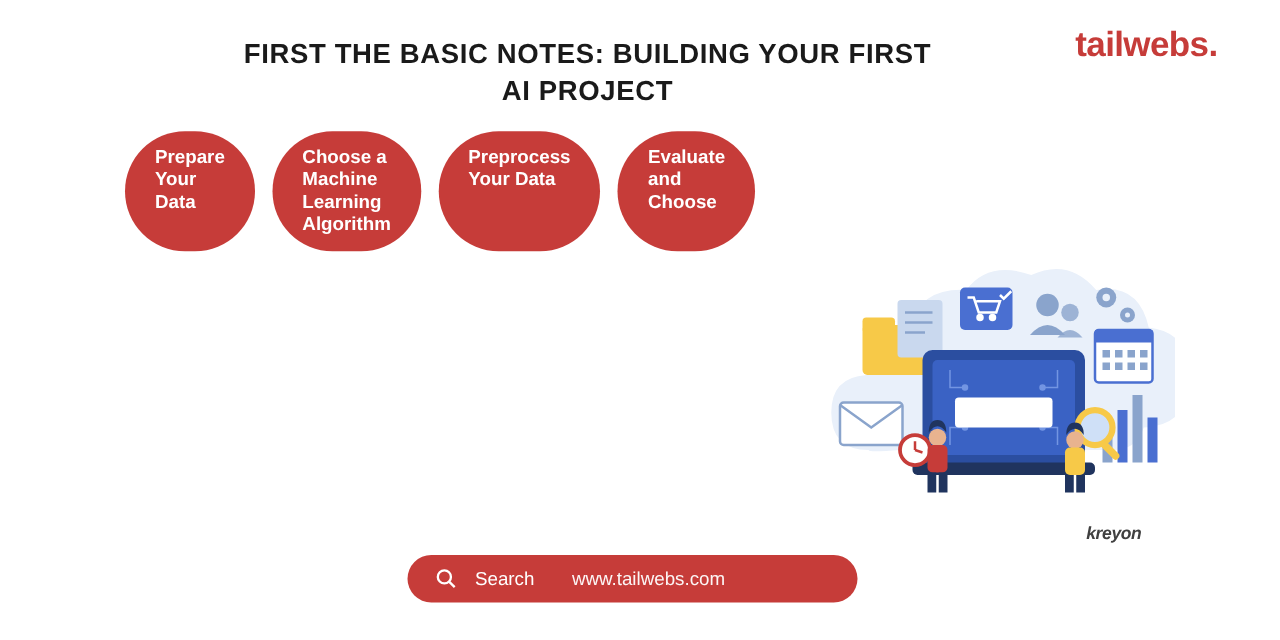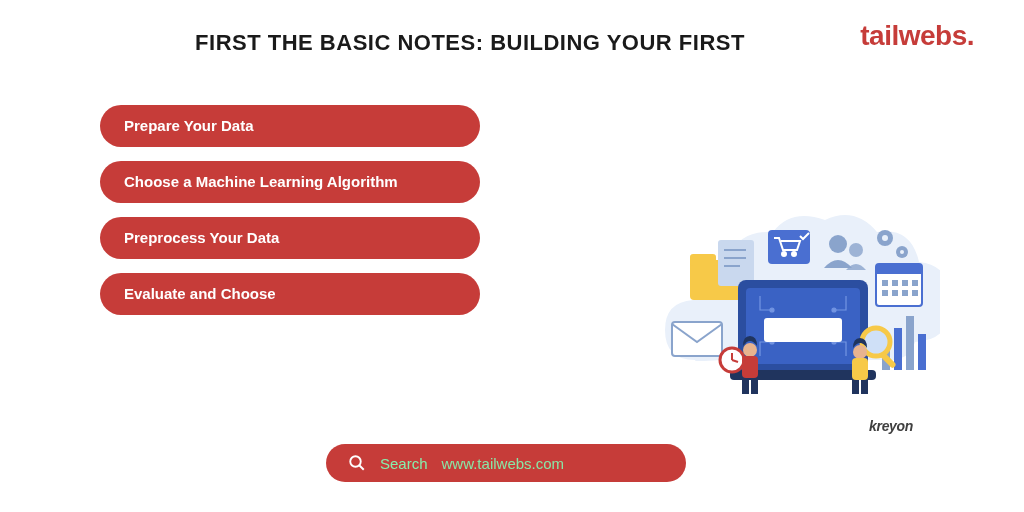--- a/index.html
+++ b/index.html
@@ -4,21 +4,21 @@
 <style>
   * { box-sizing: border-box; margin: 0; padding: 0; }
   html, body { width: 1024px; height: 512px; font-family: -apple-system, BlinkMacSystemFont, "Segoe UI", Arial, sans-serif; background: #fff; overflow: hidden; }
   .canvas { position: relative; width: 1024px; height: 512px; }
 
   .logo { position: absolute; top: 20px; right: 50px; font-size: 28px; font-weight: 700; color: #c63c39; letter-spacing: -0.5px; }
   .logo-dot { color: #c63c39; }
 
   .title { position: absolute; top: 28px; left: 100px; width: 740px; text-align: center; font-size: 22px; font-weight: 800; color: #1a1a1a; line-height: 1.35; letter-spacing: 0.5px; }
 
-  .col-left { position: absolute; top: 105px; left: 100px; width: 380px; display: flex; flex-direction: column; gap: 14px; }
+  .col-left { position: absolute; top: 105px; left: 100px; width: 380px; display: flex; gap: 14px; }
   .col-right { position: absolute; top: 105px; left: 558px; width: 380px; display: flex; flex-direction: column; gap: 14px; }
 
   .pill {
     background: #c63c39;
     color: #fff;
     font-size: 15px;
     font-weight: 700;
     border-radius: 50px;
     padding: 12px 24px;
     line-height: 1.2;
@@ -28,42 +28,43 @@
     position: absolute;
     bottom: 30px;
     left: 326px;
     width: 360px;
     background: #c63c39;
     border-radius: 50px;
     padding: 10px 22px;
     display: flex;
     align-items: center;
     gap: 14px;
-    color: #86efac;
+    color: #ffffff;
   }
   .search-bar .lbl { font-size: 15px; font-weight: 500; }
-  .search-bar .url { font-size: 15px; font-weight: 400; opacity: 0.95; }
+  .search-bar .url { font-size: 15px; font-weight: 400; opacity: 0.95; margin-left: 16px; }
   .search-icon-svg { width: 18px; height: 18px; stroke: #fff; stroke-width: 2.5; fill: none; }
 
   
   .illus { position: absolute; top: 210px; left: 660px; width: 280px; height: 210px; }
   .illus svg { width: 100%; height: 100%; }
   .kreyon { position: absolute; top: 418px; left: 869px; font-size: 14px; font-weight: 700; color: #404040; font-style: italic; letter-spacing: -0.3px; }
 </style>
 </head>
 <body>
 
 <div class="canvas">
 
   <div class="logo">
     <span>tailwebs</span><span class="logo-dot">.</span>
   </div>
 
   <div class="title">
     <span>FIRST THE BASIC NOTES: BUILDING YOUR FIRST</span><br>
+    <span>AI PROJECT</span>
   </div>
 
   <div class="col-left">
     <div class="pill">Prepare Your Data</div>
     <div class="pill">Choose a Machine Learning Algorithm</div>
     <div class="pill">Preprocess Your Data</div>
     <div class="pill">Evaluate and Choose</div>
   </div>
 
 

